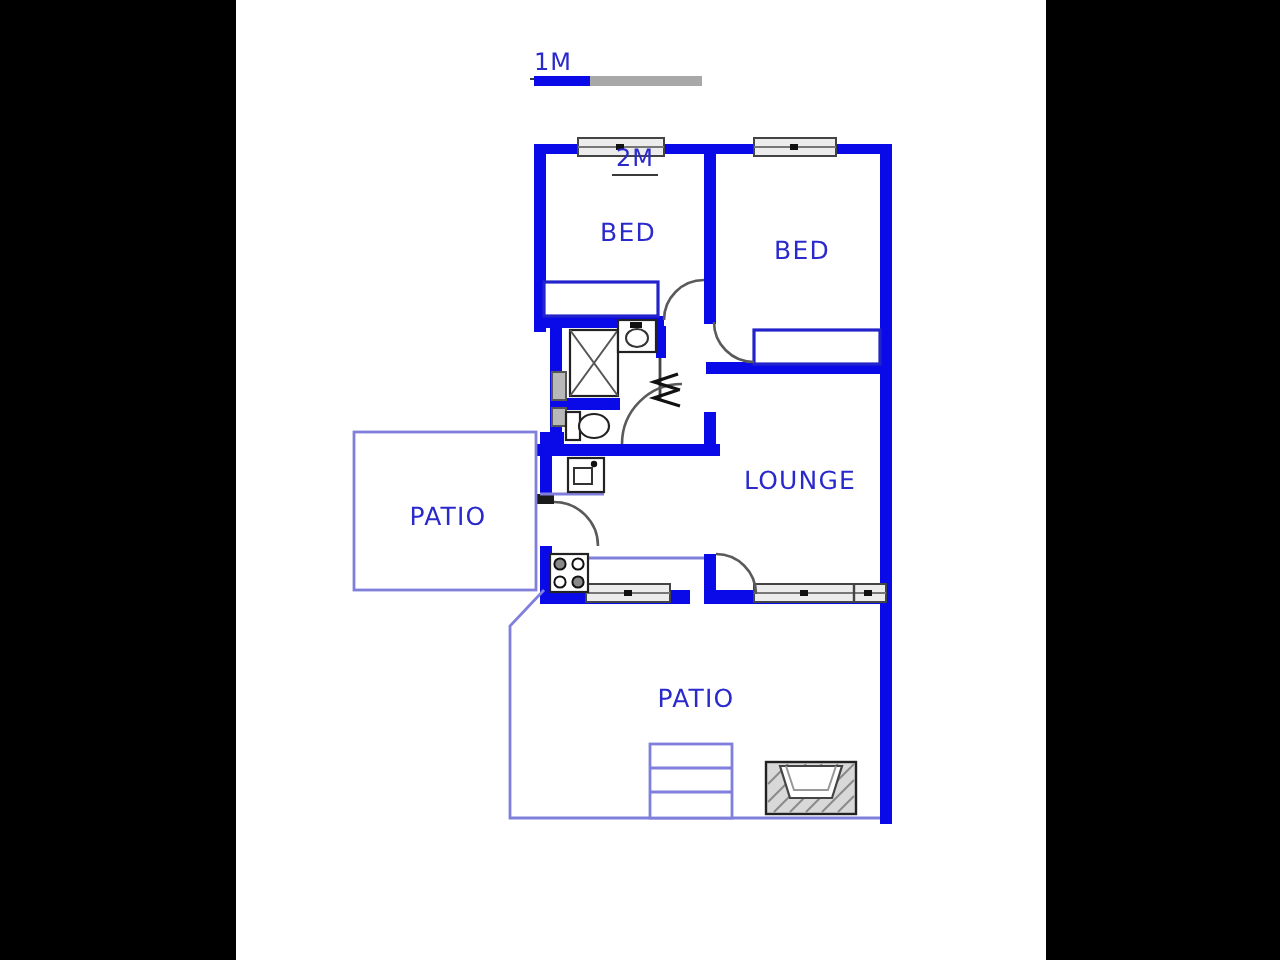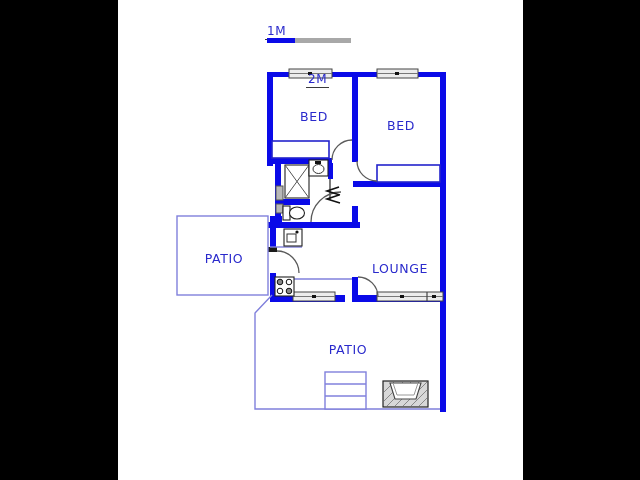--- a/index.html
+++ b/index.html
@@ -167,17 +167,17 @@
     </g>
   </svg>
 
   <span class="scale-label" style="left:265px;top:24px;">1M</span>
   <span class="scale-label" style="left:306px;top:24px;margin-top:48px;">2M</span>
   <div class="scale-seg blue" style="left:267px;top:38px;width:28px;"></div>
   <div class="scale-seg gray" style="left:295px;top:38px;width:56px;"></div>
 
   <span class="room-label" style="left:314px;top:116px;">BED</span>
   <span class="room-label" style="left:401px;top:125px;">BED</span>
-  <span class="room-label" style="left:400px;top:240px;margin-top:28px;">LOUNGE</span>
+  <span class="room-label" style="left:400px;top:240px;">LOUNGE</span>
   <span class="room-label" style="left:224px;top:258px;">PATIO</span>
   <span class="room-label" style="left:348px;top:349px;">PATIO</span>
 
 </div>
 
 </body></html>

